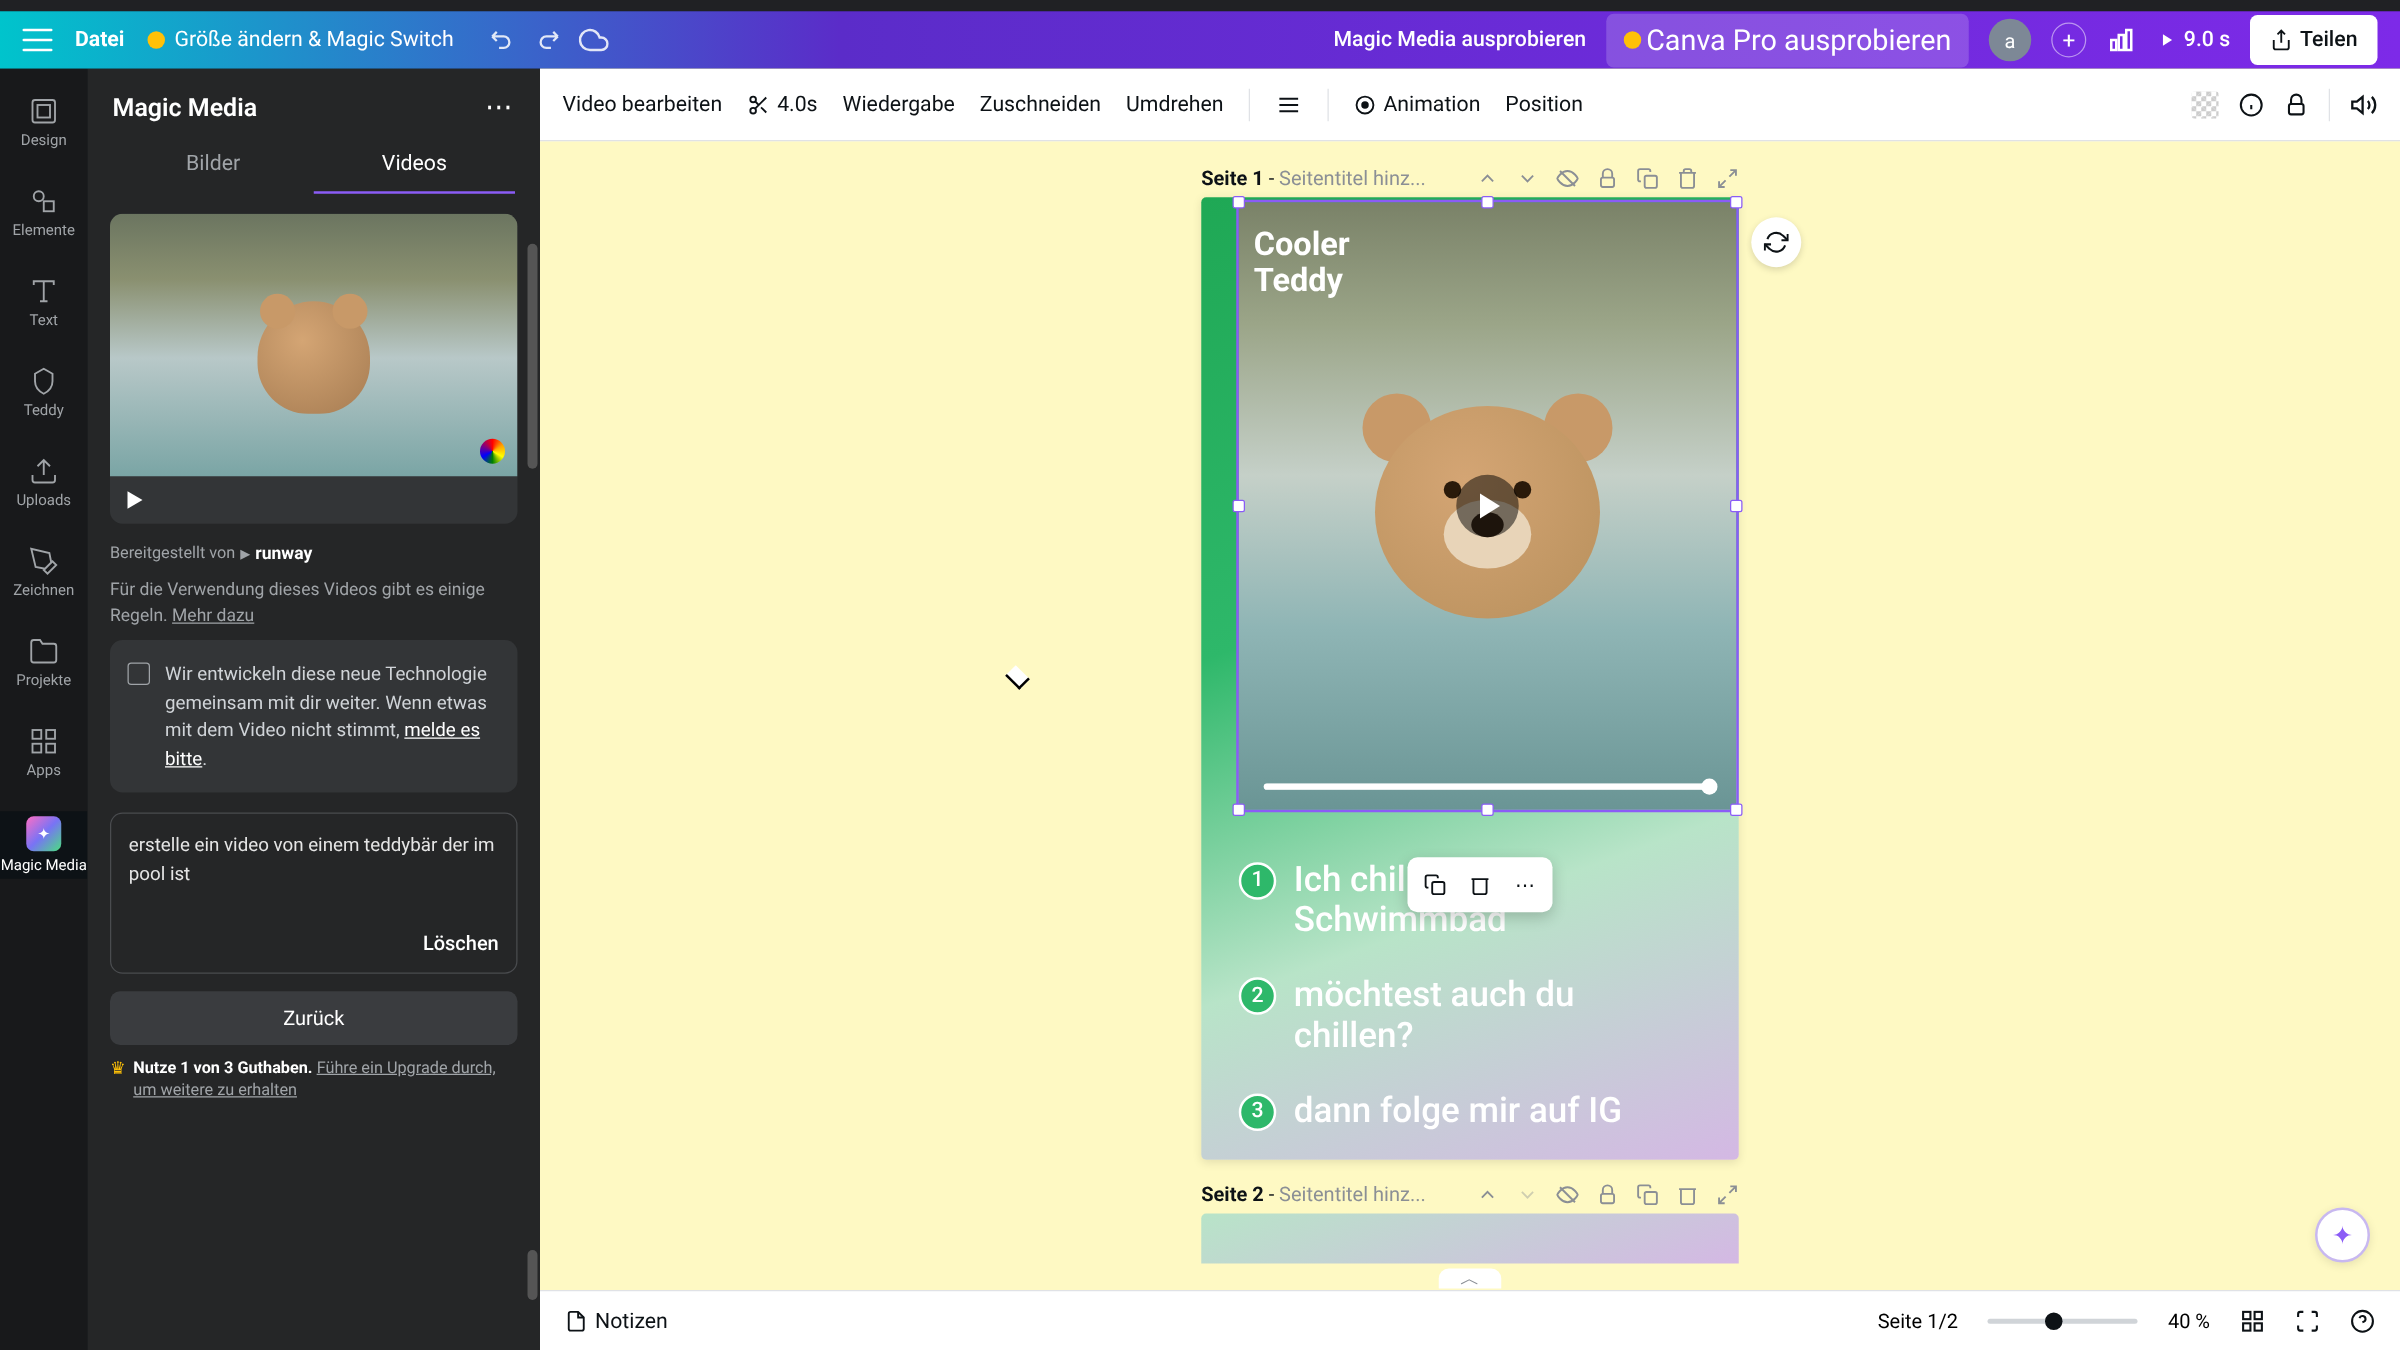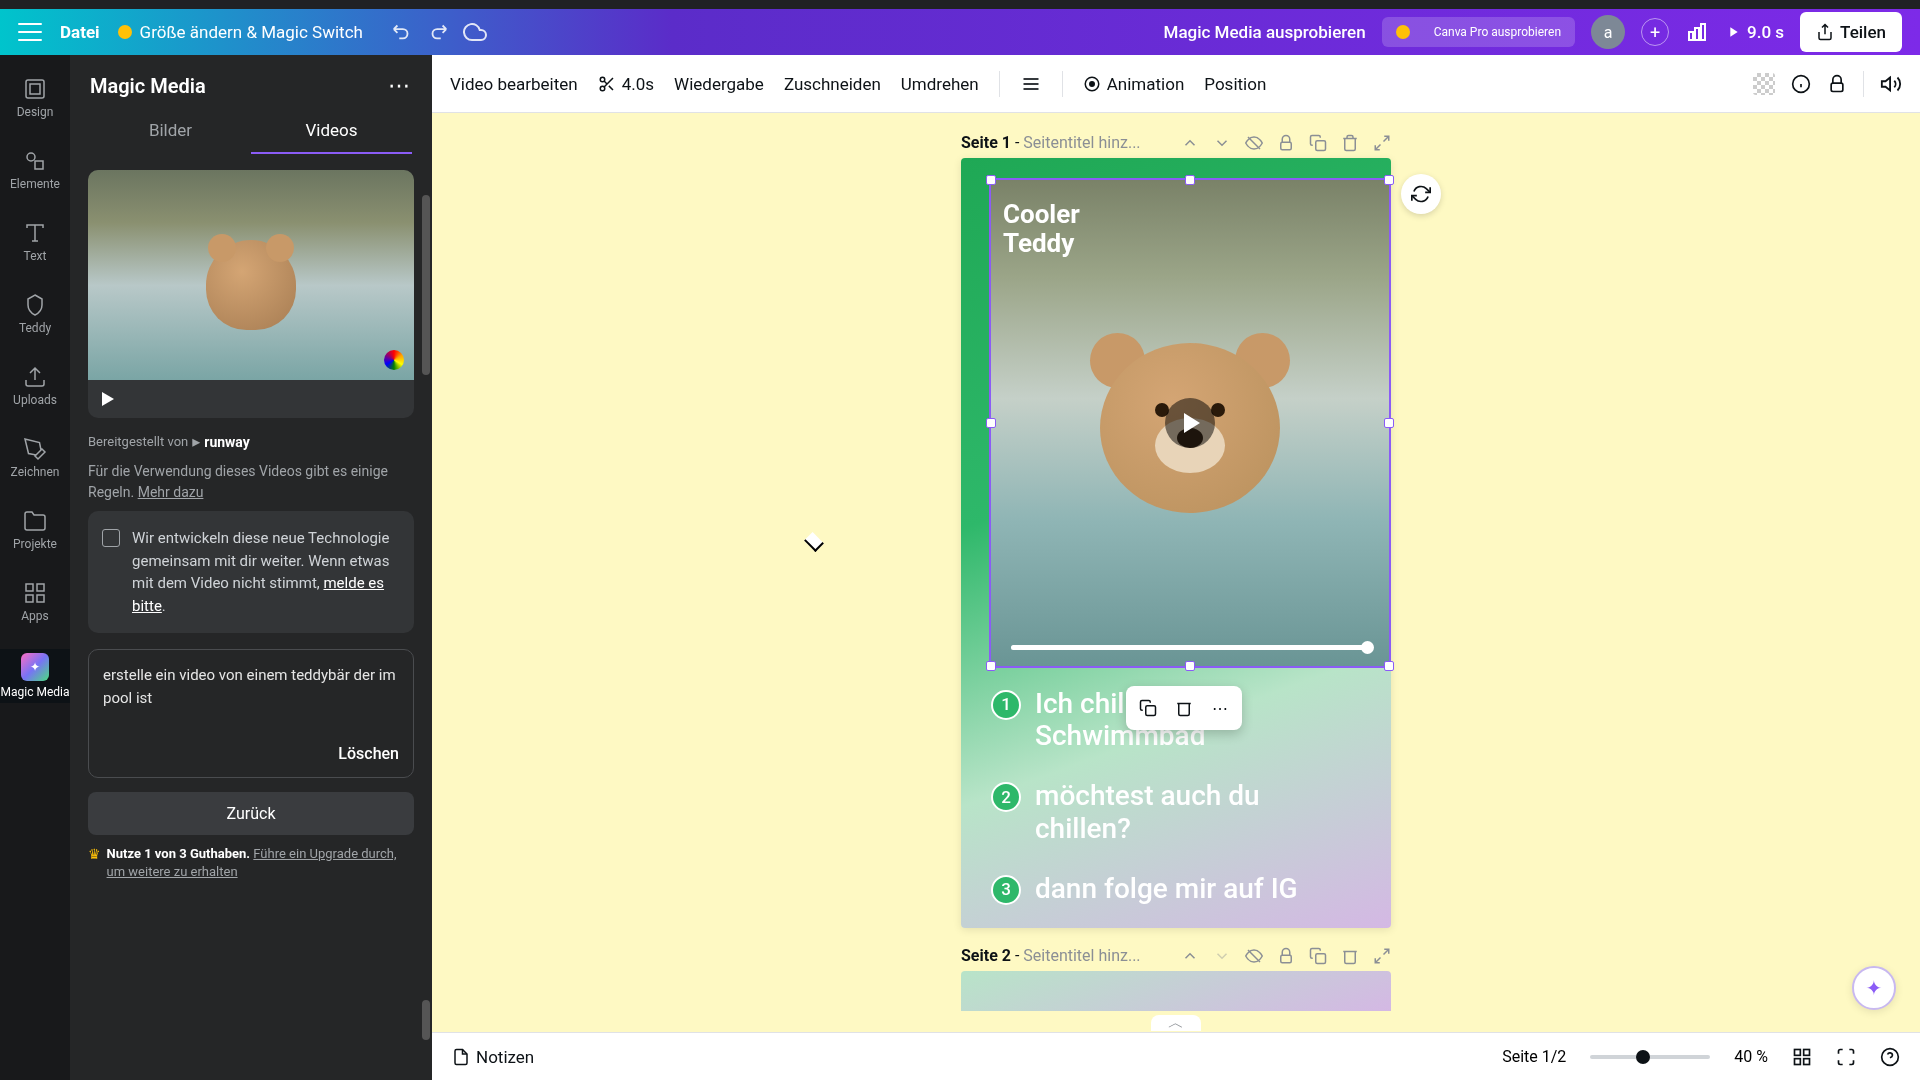--- a/index.html
+++ b/index.html
@@ -8,21 +8,21 @@
 .topbar{height:46px;background:linear-gradient(90deg,#00c4cc 0%,#5b2cc9 35%,#7d2ae8 100%);display:flex;align-items:center;padding:0 18px;gap:18px}
 .hamburger{width:24px;height:18px;display:flex;flex-direction:column;justify-content:space-between;cursor:pointer}
 .hamburger span{height:2px;background:#fff;border-radius:2px}
 .file-label{color:#fff;font-size:17px;font-weight:700}
 .resize-switch{display:flex;align-items:center;gap:8px;color:#fff;font-size:17px}
 .crown-dot{width:14px;height:14px;border-radius:50%;background:#ffc107}
 .history-btns{display:flex;gap:14px;margin-left:10px}
 .history-btns svg{opacity:.85}
 .topbar-right{margin-left:auto;display:flex;align-items:center;gap:16px}
 .try-magic{color:#fff;font-size:17px;font-weight:500}
-.try-pro{display:flex;align-items:center;gap:24px;background:rgba(255,255,255,.18);padding:8px 14px;border-radius:6px;color:#fff;font-size:12px}
+.try-pro{display:flex;align-items:center;gap:4px;background:rgba(255,255,255,.18);padding:8px 14px;border-radius:6px;color:#fff;font-size:23px}
 .avatar{width:34px;height:34px;border-radius:50%;background:#7d8896;color:#fff;display:flex;align-items:center;justify-content:center;font-size:16px}
 .plus-circ{width:28px;height:28px;border:1px solid rgba(255,255,255,.5);border-radius:50%;display:flex;align-items:center;justify-content:center;color:#fff;font-size:18px}
 .duration-btn{display:flex;align-items:center;gap:6px;color:#fff;font-size:17px;font-weight:500}
 .share-btn{background:#fff;color:#0d1216;padding:10px 16px;border-radius:6px;font-size:17px;font-weight:500;display:flex;align-items:center;gap:6px}
 .main{display:flex;height:calc(100% - 55px)}
 .rail{width:70px;background:#18191b;display:flex;flex-direction:column;align-items:center;padding-top:18px;gap:22px}
 .rail-item{display:flex;flex-direction:column;align-items:center;gap:4px;color:#a0a4a8;font-size:12px;cursor:pointer;width:100%;padding:4px 0}
 .rail-item.active{color:#fff}
 .rail-item svg{width:24px;height:24px}
 .rail-item.mm-active{background:#0d1216}
@@ -69,21 +69,21 @@
 .tb-right{margin-left:auto;display:flex;align-items:center;gap:16px}
 .tb-icon{width:22px;height:22px;display:flex;align-items:center;justify-content:center}
 .checker{background-image:linear-gradient(45deg,#ccc 25%,transparent 25%),linear-gradient(-45deg,#ccc 25%,transparent 25%),linear-gradient(45deg,transparent 75%,#ccc 75%),linear-gradient(-45deg,transparent 75%,#ccc 75%);background-size:8px 8px;background-position:0 0,0 4px,4px -4px,-4px 0;width:22px;height:22px;border-radius:3px}
 .canvas-scroll{flex:1;overflow:auto;padding:20px 0 0}
 .page-wrap{width:430px;margin:0 auto}
 .page-header{display:flex;align-items:center;gap:8px;margin-bottom:6px;font-size:16px;color:#0d1216}
 .page-title-hint{color:#8b8f95}
 .ph-icons{margin-left:auto;display:flex;gap:14px;color:#8b8f95}
 .ph-icons svg{width:18px;height:18px}
 .page-canvas{width:430px;height:770px;background:linear-gradient(160deg,#1fa855 0%,#2eb86a 40%,#b8e4c8 70%,#d4b8e4 100%);border-radius:4px;position:relative;box-shadow:0 2px 8px rgba(0,0,0,.1)}
-.video-frame{position:absolute;top:20px;left:28px;right:0;height:490px;border:2px solid #8b5cf6;background:linear-gradient(180deg,#7a8268 0%,#9ba588 20%,#c5d0c8 45%,#8fb5b5 70%,#6a9595 100%);display:flex;align-items:center;justify-content:center}
+.video-frame{position:absolute;top:2px;left:28px;right:0;height:490px;border:2px solid #8b5cf6;background:linear-gradient(180deg,#7a8268 0%,#9ba588 20%,#c5d0c8 45%,#8fb5b5 70%,#6a9595 100%);display:flex;align-items:center;justify-content:center}
 .video-frame::before,.video-frame::after{content:"";position:absolute;background:#fff;border:1px solid #8b5cf6}
 .video-frame .handle{position:absolute;width:10px;height:10px;background:#fff;border:1px solid #8b5cf6;border-radius:2px}
 .h-tl{top:-5px;left:-5px}.h-tr{top:-5px;right:-5px}.h-bl{bottom:-5px;left:-5px}.h-br{bottom:-5px;right:-5px}
 .h-ml{top:50%;left:-5px;transform:translateY(-50%);height:18px;width:6px}.h-mr{top:50%;right:-5px;transform:translateY(-50%);height:18px;width:6px}
 .h-mt{left:50%;top:-5px;transform:translateX(-50%);width:18px;height:6px}.h-mb{left:50%;bottom:-5px;transform:translateX(-50%);width:18px;height:6px}
 .teddy-big{width:240px;height:220px;position:relative;margin-top:40px}
 .teddy-head{width:180px;height:170px;background:radial-gradient(circle at 40% 35%,#d4a574,#b8905c);border-radius:50%;position:absolute;left:30px;top:10px}
 .teddy-ear{width:55px;height:55px;background:#c89968;border-radius:50%;position:absolute;top:0}
 .teddy-ear.l{left:20px}.teddy-ear.r{right:20px}
 .teddy-snout{width:70px;height:55px;background:#e8d4b8;border-radius:50%;position:absolute;left:55px;top:75px}

